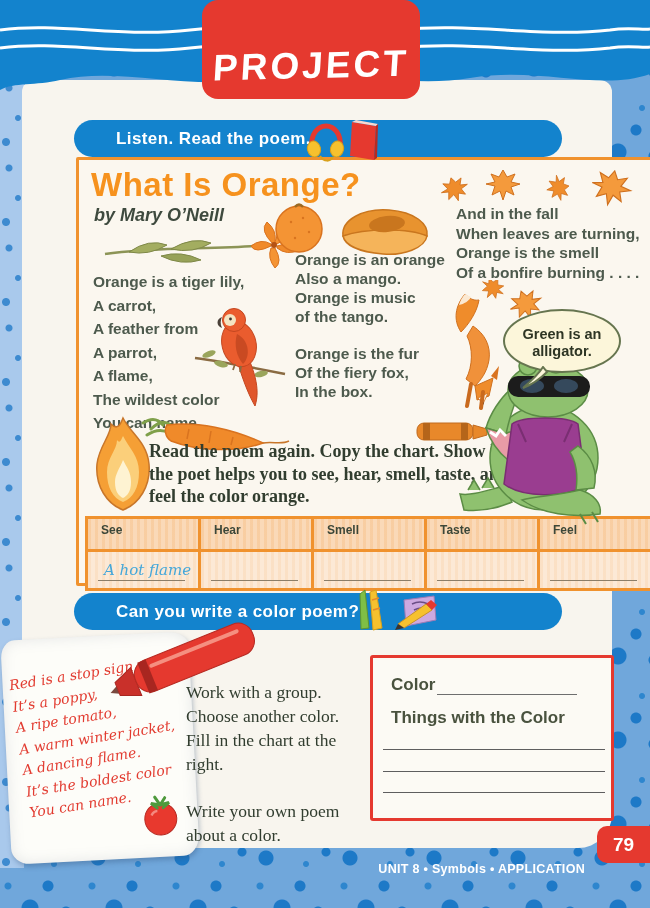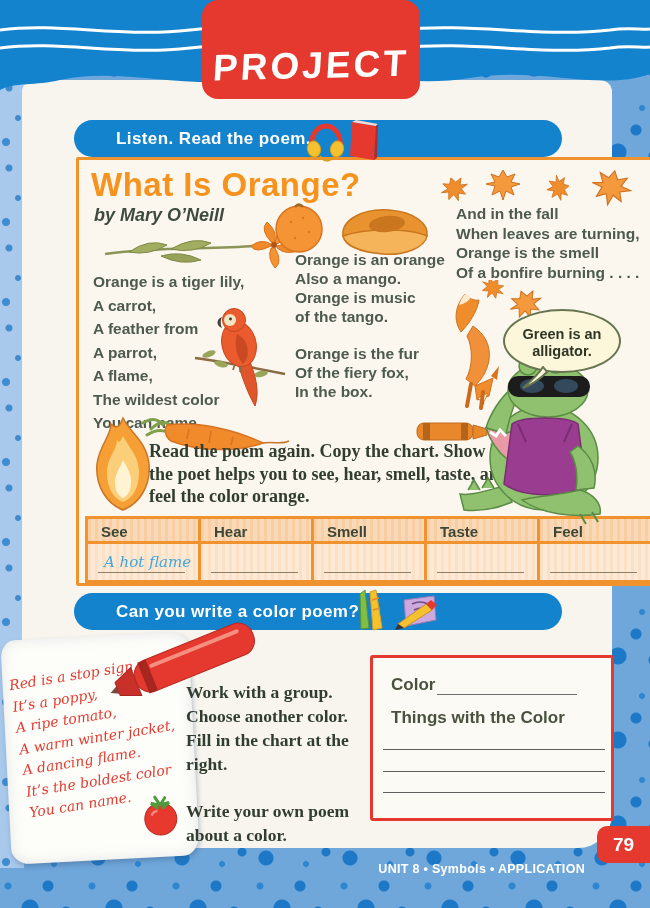--- a/index.html
+++ b/index.html
@@ -72,21 +72,21 @@
     position:absolute; left:70px; top:280px; width:382px;
     font-family:"Liberation Serif", serif; font-weight:700;
     font-size:18px; line-height:22.5px; color:#313D2F;
   }
   .chart { position:absolute; left:6px; top:356px; width:568px;
     border:3px solid #F0922E; display:flex; flex-direction:column; background:#FCE9D6; }
   .chart-row { display:flex; }
   .chart-cell { flex:1; border-right:3px solid #F0922E; position:relative; }
   .chart-cell:last-child { border-right:none; }
   .chart-head .chart-cell {
-    height:25px; font-size:15px; font-weight:700; color:#3C4739; padding:4px 0 0 13px;
+    height:33px; font-size:12px; font-weight:700; color:#3C4739; padding:4px 0 0 13px;
     background:#FAD9B8;
     background-image:repeating-linear-gradient(90deg, rgba(240,146,46,.16) 0 3px, rgba(240,146,46,0) 3px 7px);
     border-bottom:3px solid #F0922E;
   }
   .chart-body .chart-cell { height:36px;
     background-image:repeating-linear-gradient(90deg, rgba(240,146,46,.10) 0 3px, rgba(240,146,46,0) 3px 7px); }
   .write-line { position:absolute; left:10px; right:13px; bottom:7px; height:1.5px; background:#8C7E68; }
   .hand-blue { position:absolute; left:16px; bottom:9px; font-family:"DejaVu Serif", serif;
     font-style:italic; font-size:15px; color:#45A7D9; white-space:nowrap; }
 
@@ -105,21 +105,21 @@
     border-radius:14px 20px 16px 18px / 18px 14px 20px 16px;
     box-shadow:1px 3px 5px rgba(50,80,120,.35), inset 0 0 14px rgba(120,130,150,.18);
   }
   .note-poem { position:absolute; left:13px; top:26px; transform:rotate(-6deg);
     font-family:"DejaVu Serif", serif; font-style:italic; font-size:14px; line-height:21.5px;
     color:#E23B30; white-space:nowrap; }
   .marker-pen { position:absolute; left:106px; top:610px; z-index:3; }
   .tomato { position:absolute; left:128px; top:160px; }
 
   .directions { position:absolute; left:186px; top:680px; width:170px; z-index:2;
-    font-family:"Liberation Serif", serif; font-weight:700; font-size:17.5px;
+    font-family:"Liberation Serif", serif; font-weight:400; font-size:17.5px;
     line-height:24px; color:#313D2F; }
   .directions .para2 { margin-top:23px; }
 
   .color-box { position:absolute; left:370px; top:655px; width:244px; height:166px; z-index:2;
     background:#FCFAF4; border:3px solid #E5392F; border-radius:3px; padding:17px 16px 16px 18px; }
   .color-row { display:flex; align-items:flex-end; }
   .color-label, .things-label { font-size:17px; font-weight:700; color:#49523E; }
   .color-fill { flex:0 0 140px; height:1px; border-bottom:1.5px solid #6E6E6E; margin-left:2px; }
   .things-label { display:block; margin-top:13px; }
   .box-line { position:absolute; left:10px; right:6px; height:1px; border-bottom:1.5px solid #5E5E5E; }

